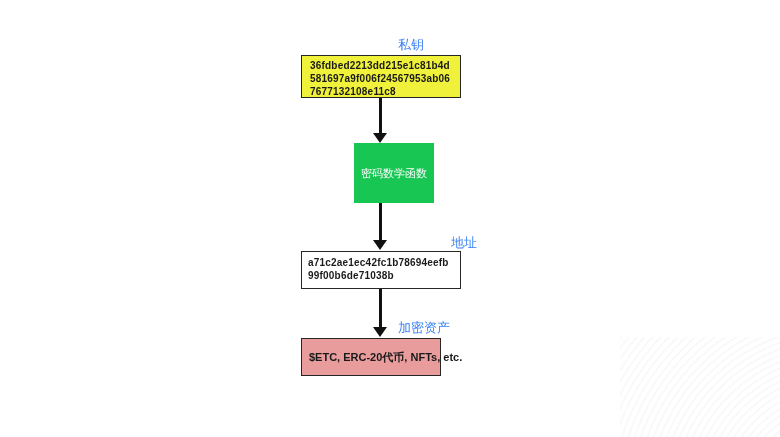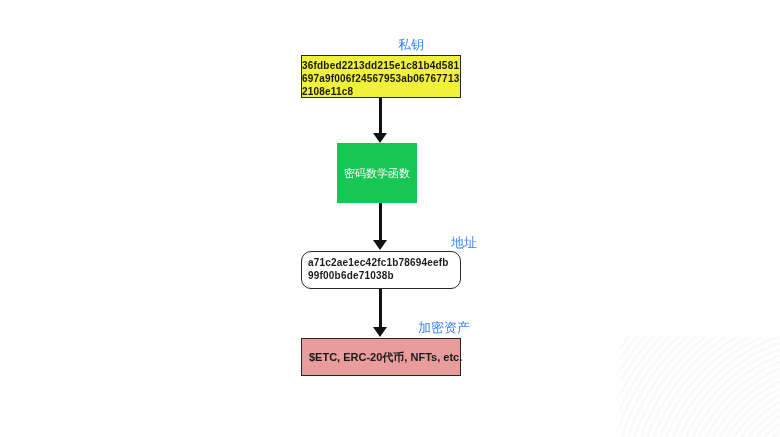--- a/index.html
+++ b/index.html
@@ -48,45 +48,45 @@
   .box-text {
     font-size: 10px;
     font-weight: 600;
     line-height: 13px;
     word-break: break-all;
     letter-spacing: 0.2px;
   }
   .key-box {
     left: 301px; top: 55px;
     width: 160px; height: 43px;
-    padding: 3px 0;
+    padding: 3px 8px;
   }
   .fn-box {
-    left: 337px; top: 143px;
+    left: 354px; top: 143px;
     width: 80px; height: 60px;
     border: none;
     display: flex;
     align-items: center;
     justify-content: center;
   }
   .fn-text {
     font-size: 11px;
     color: #ffffff;
     text-align: center;
     line-height: 14px;
   }
   .addr-box {
     left: 301px; top: 251px;
     width: 160px; height: 38px;
     padding: 4px 6px;
     background: #ffffff;
   }
   .asset-box {
     left: 301px; top: 338px;
-    width: 160px; height: 38px;
+    width: 140px; height: 38px;
     display: flex;
     align-items: center;
     padding: 0 7px;
   }
   .asset-text {
     font-size: 11px;
     font-weight: 600;
     white-space: nowrap;
   }
   .arrow {
@@ -109,21 +109,21 @@
     height: 0;
     border-left: 7px solid transparent;
     border-right: 7px solid transparent;
     border-top: 10px solid #111111;
   }
   #arrow-1 { left: 373px; top: 98px;  height: 45px; }
   #arrow-2 { left: 373px; top: 203px; height: 47px; }
   #arrow-3 { left: 373px; top: 289px; height: 48px; }
   #lbl-key   { left: 398px; top: 37px; }
   #lbl-addr  { left: 405px; top: 235px; margin-left: 46px; }
-  #lbl-asset { left: 398px; top: 320px; margin-left: 20px; }
+  #lbl-asset { left: 398px; top: 320px; }
 </style>
 </head>
 <body>
 
 <div class="canvas">
 
   <div class="corner-pattern"></div>
 
   <div class="node-label" id="lbl-key">私钥</div>
   <div class="box key-box" style="background-color: rgb(240, 241, 58);">
@@ -138,21 +138,21 @@
   <div class="box fn-box" style="background-color: rgb(23, 198, 83);">
     <div class="fn-text">密码数学函数</div>
   </div>
 
   <div class="arrow" id="arrow-2">
     <div class="arrow-line"></div>
     <div class="arrow-head"></div>
   </div>
 
   <div class="node-label" id="lbl-addr">地址</div>
-  <div class="box addr-box" style="background-color: rgb(255, 255, 255); border-radius: 10px;">
+  <div class="box addr-box" style="background-color: rgb(255, 255, 255);">
     <div class="box-text">a71c2ae1ec42fc1b78694eefb99f00b6de71038b</div>
   </div>
 
   <div class="arrow" id="arrow-3">
     <div class="arrow-line"></div>
     <div class="arrow-head"></div>
   </div>
 
   <div class="node-label" id="lbl-asset">加密资产</div>
   <div class="box asset-box" style="background-color: rgb(232, 156, 156);">

